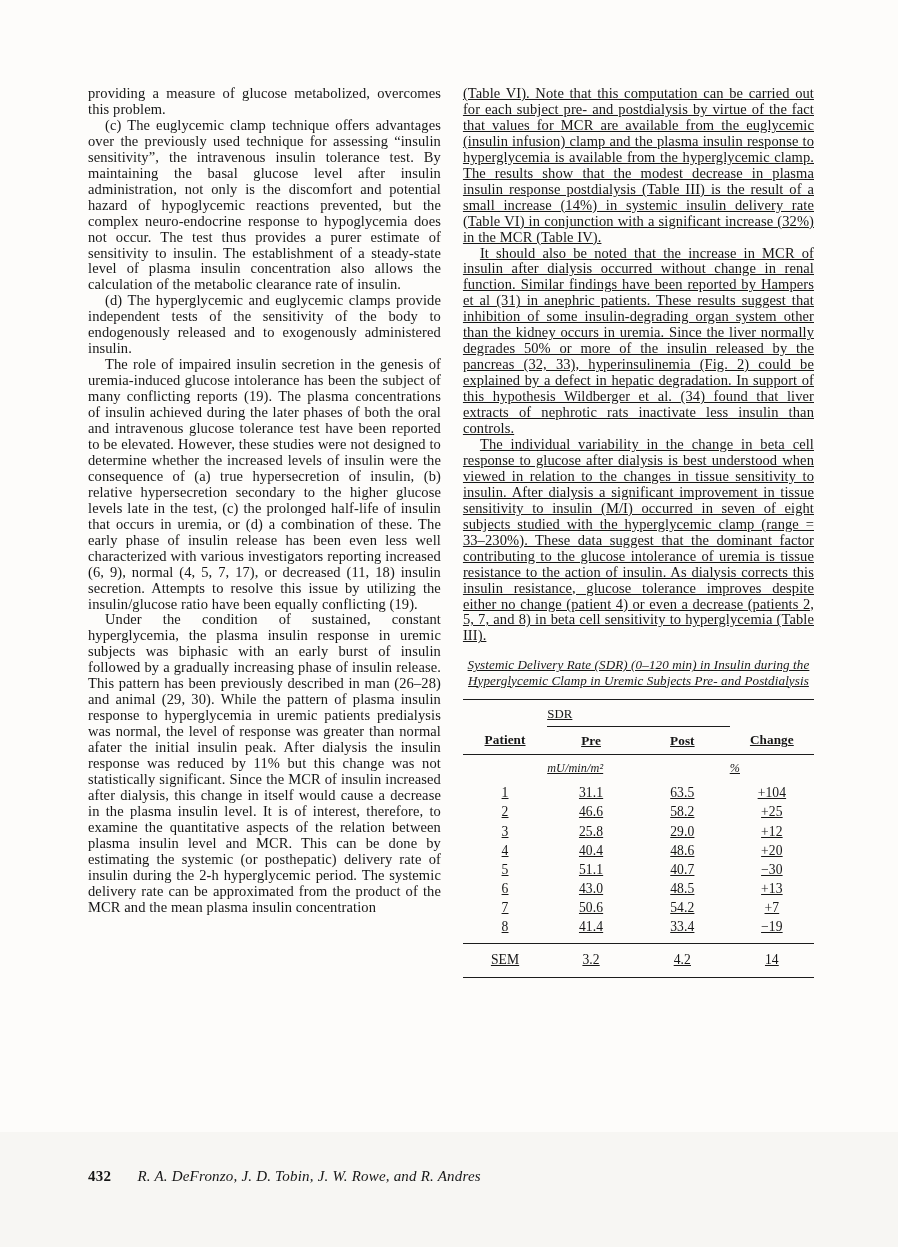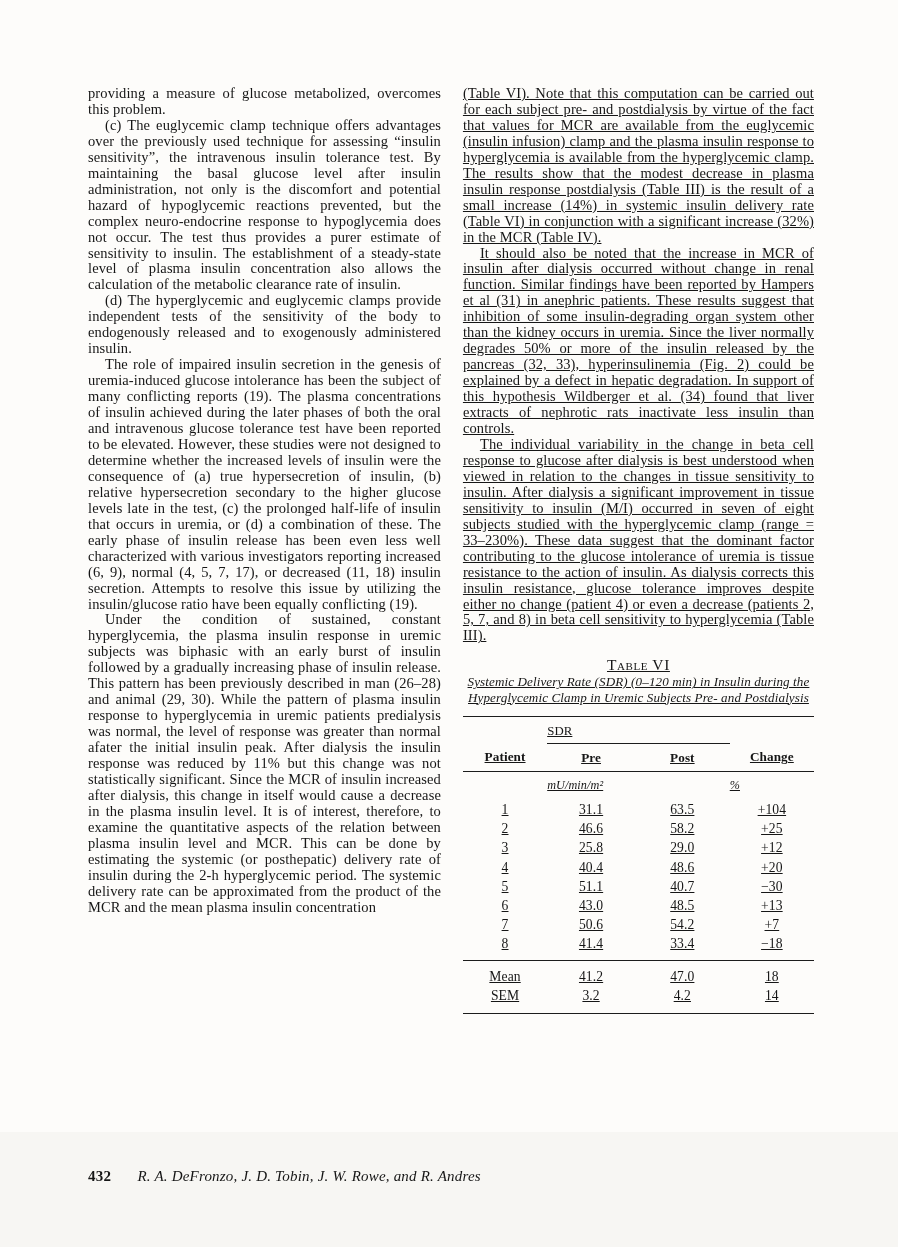--- a/index.html
+++ b/index.html
@@ -114,21 +114,20 @@
       <p>The role of impaired insulin secretion in the genesis of uremia-induced glucose intolerance has been the subject of many conflicting reports (19). The plasma concentrations of insulin achieved during the later phases of both the oral and intravenous glucose tolerance test have been reported to be elevated. However, these studies were not designed to determine whether the increased levels of insulin were the consequence of (a) true hypersecretion of insulin, (b) relative hypersecretion secondary to the higher glucose levels late in the test, (c) the prolonged half-life of insulin that occurs in uremia, or (d) a combination of these. The early phase of insulin release has been even less well characterized with various investigators reporting increased (6, 9), normal (4, 5, 7, 17), or decreased (11, 18) insulin secretion. Attempts to resolve this issue by utilizing the insulin/glucose ratio have been equally conflicting (19).</p>
       <p>Under the condition of sustained, constant hyperglycemia, the plasma insulin response in uremic subjects was biphasic with an early burst of insulin followed by a gradually increasing phase of insulin release. This pattern has been previously described in man (26–28) and animal (29, 30). While the pattern of plasma insulin response to hyperglycemia in uremic patients predialysis was normal, the level of response was greater than normal afater the initial insulin peak. After dialysis the insulin response was reduced by 11% but this change was not statistically significant. Since the MCR of insulin increased after dialysis, this change in itself would cause a decrease in the plasma insulin level. It is of interest, therefore, to examine the quantitative aspects of the relation between plasma insulin level and MCR. This can be done by estimating the systemic (or posthepatic) delivery rate of insulin during the 2-h hyperglycemic period. The systemic delivery rate can be approximated from the product of the MCR and the mean plasma insulin concentration</p>
     </div>
 
     <div class="col col-right">
       <p class="no-indent">(Table VI). Note that this computation can be carried out for each subject pre- and postdialysis by virtue of the fact that values for MCR are available from the euglycemic (insulin infusion) clamp and the plasma insulin response to hyperglycemia is available from the hyperglycemic clamp. The results show that the modest decrease in plasma insulin response postdialysis (Table III) is the result of a small increase (14%) in systemic insulin delivery rate (Table VI) in conjunction with a significant increase (32%) in the MCR (Table IV).</p>
       <p>It should also be noted that the increase in MCR of insulin after dialysis occurred without change in renal function. Similar findings have been reported by Hampers et al (31) in anephric patients. These results suggest that inhibition of some insulin-degrading organ system other than the kidney occurs in uremia. Since the liver normally degrades 50% or more of the insulin released by the pancreas (32, 33), hyperinsulinemia (Fig. 2) could be explained by a defect in hepatic degradation. In support of this hypothesis Wildberger et al. (34) found that liver extracts of nephrotic rats inactivate less insulin than controls.</p>
       <p>The individual variability in the change in beta cell response to glucose after dialysis is best understood when viewed in relation to the changes in tissue sensitivity to insulin. After dialysis a significant improvement in tissue sensitivity to insulin (M/I) occurred in seven of eight subjects studied with the hyperglycemic clamp (range = 33–230%). These data suggest that the dominant factor contributing to the glucose intolerance of uremia is tissue resistance to the action of insulin. As dialysis corrects this insulin resistance, glucose tolerance improves despite either no change (patient 4) or even a decrease (patients 2, 5, 7, and 8) in beta cell sensitivity to hyperglycemia (Table III).</p>
 
       <div class="table-block">
-        <div class="table-title">Table VI</div>
         <div class="table-caption">Systemic Delivery Rate (SDR) (0–120 min) in Insulin during the Hyperglycemic Clamp in Uremic Subjects Pre- and Postdialysis</div>
 
         <table class="tbl">
           <colgroup>
             <col class="c-patient">
               <col class="c-pre">
               <col class="c-post">
               <col class="c-change">
           </colgroup>
           <thead>
@@ -189,30 +188,24 @@
             <tr>
               <td>7</td>
               <td>50.6</td>
               <td>54.2</td>
               <td>+7</td>
             </tr>
             <tr>
               <td>8</td>
               <td>41.4</td>
               <td>33.4</td>
-              <td>−18</td>
+              <td>−19</td>
             </tr>
           </tbody>
           <tbody class="summary">
-            <tr>
-              <td>Mean</td>
-              <td>41.2</td>
-              <td>47.0</td>
-              <td>18</td>
-            </tr>
             <tr>
               <td>SEM</td>
               <td>3.2</td>
               <td>4.2</td>
               <td>14</td>
             </tr>
           </tbody>
         </table>
       </div>
     </div>

